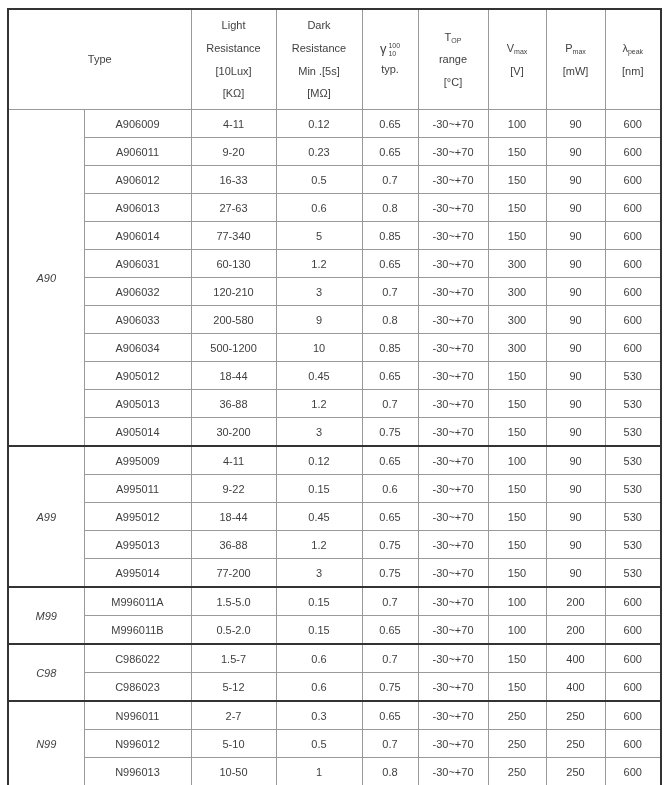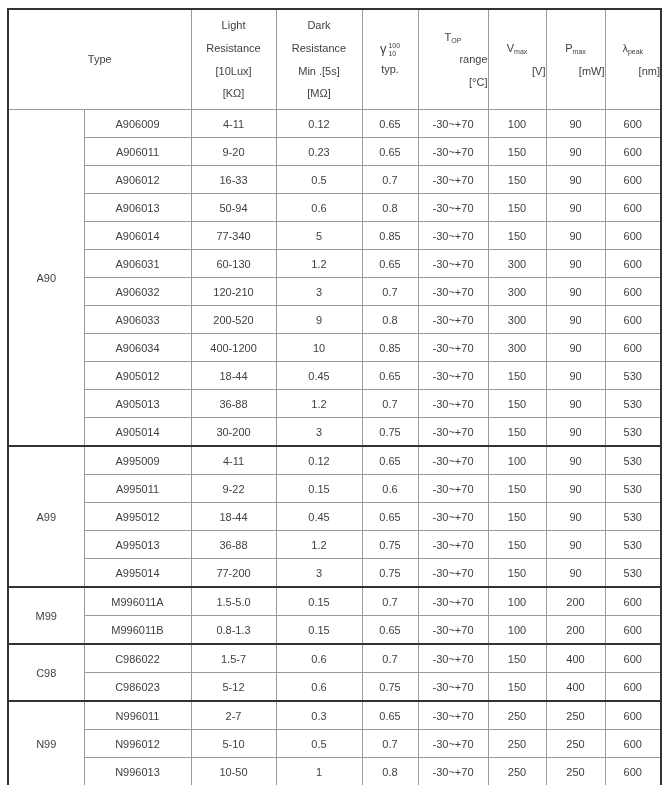--- a/index.html
+++ b/index.html
@@ -35,21 +35,21 @@
     line-height: 2.05;
     border-bottom: 2px solid #333333;
   }
   tbody td {
     height: 27px;
   }
   tr.group-start td {
     border-top: 2px solid #333333;
     margin-top: 39px;
   }
-  .pre { white-space: pre-line; text-align: right; }
+  .pre { white-space: pre-line; }
   sub {
     font-size: 7px;
     vertical-align: -2px;
     letter-spacing: 0;
   }
   .gamma-line {
     line-height: 1.2;
     padding-top: 2px;
   }
   .gamma-sym {
@@ -60,20 +60,21 @@
     flex-direction: column;
     font-size: 7px;
     line-height: 1.15;
     vertical-align: middle;
     margin-left: 2px;
     text-align: left;
   }
   .group-cell {
     font-size: 11px;
     color: #3f3f3f;
+    font-style: italic;
   }
 </style>
 </head>
 <body>
 
 <div class="page">
   <table class="specs">
     <colgroup>
       <col style="width:76px">
       <col style="width:107px">
@@ -149,21 +150,21 @@
           <td>16-33</td>
           <td>0.5</td>
           <td>0.7</td>
           <td>-30~+70</td>
           <td>150</td>
           <td>90</td>
           <td>600</td>
         </tr>
         <tr>
           <td>A906013</td>
-          <td>50-94</td>
+          <td>27-63</td>
           <td>0.6</td>
           <td>0.8</td>
           <td>-30~+70</td>
           <td>150</td>
           <td>90</td>
           <td>600</td>
         </tr>
         <tr>
           <td>A906014</td>
           <td>77-340</td>
@@ -189,31 +190,31 @@
           <td>120-210</td>
           <td>3</td>
           <td>0.7</td>
           <td>-30~+70</td>
           <td>300</td>
           <td>90</td>
           <td>600</td>
         </tr>
         <tr>
           <td>A906033</td>
-          <td>200-520</td>
+          <td>200-580</td>
           <td>9</td>
           <td>0.8</td>
           <td>-30~+70</td>
           <td>300</td>
           <td>90</td>
           <td>600</td>
         </tr>
         <tr>
           <td>A906034</td>
-          <td>400-1200</td>
+          <td>500-1200</td>
           <td>10</td>
           <td>0.85</td>
           <td>-30~+70</td>
           <td>300</td>
           <td>90</td>
           <td>600</td>
         </tr>
         <tr>
           <td>A905012</td>
           <td>18-44</td>
@@ -301,21 +302,21 @@
           <td>1.5-5.0</td>
           <td>0.15</td>
           <td>0.7</td>
           <td>-30~+70</td>
           <td>100</td>
           <td>200</td>
           <td>600</td>
         </tr>
         <tr>
           <td>M996011B</td>
-          <td>0.8-1.3</td>
+          <td>0.5-2.0</td>
           <td>0.15</td>
           <td>0.65</td>
           <td>-30~+70</td>
           <td>100</td>
           <td>200</td>
           <td>600</td>
         </tr>
         <tr class="group-start">
           <td rowspan="2" class="group-cell">C98</td>
           <td>C986022</td>

